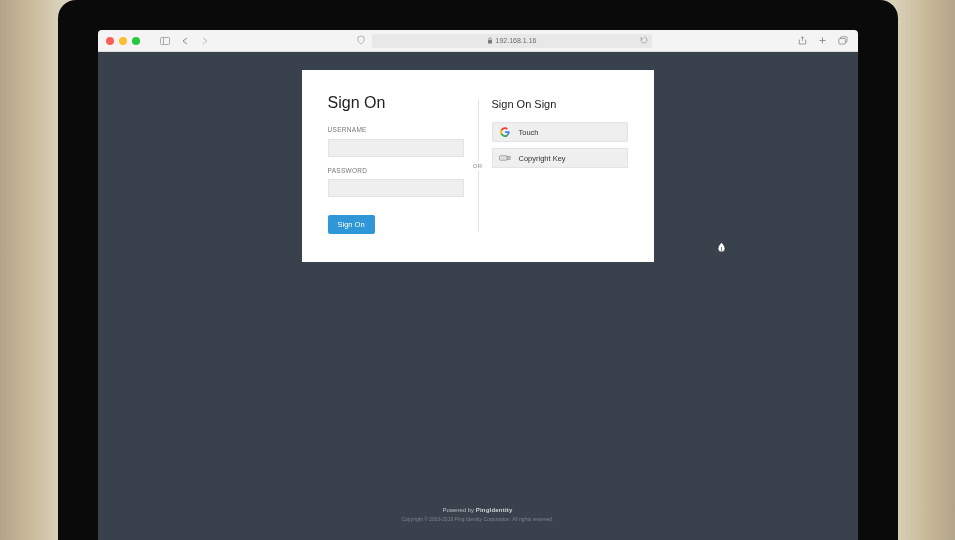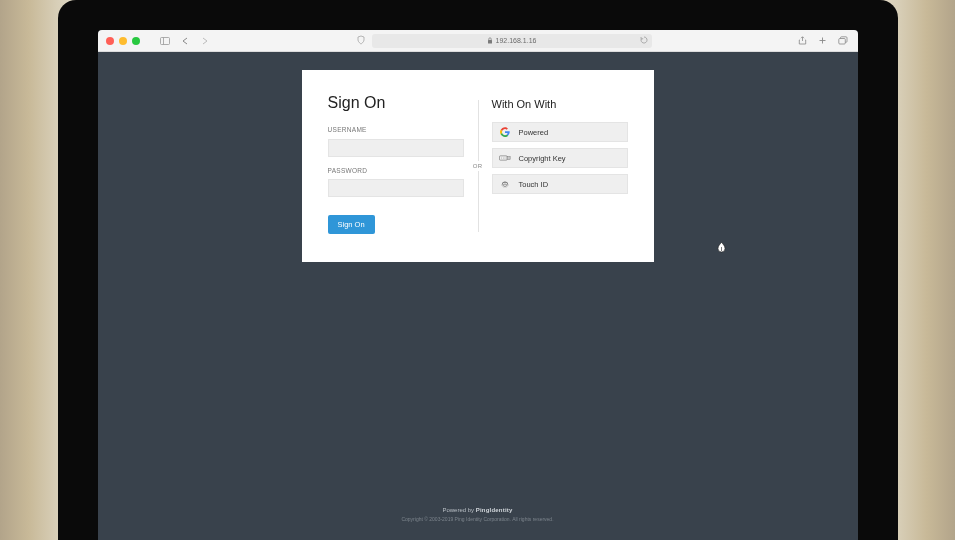--- a/index.html
+++ b/index.html
@@ -123,55 +123,47 @@
           <label class="field-label">PASSWORD</label>
           <input class="field-input" type="password" style="">
 
           <button class="btn-primary">Sign On</button>
         </div>
 
         <div class="divider"></div>
         <div class="divider-or">OR</div>
 
         <div class="right-col" style="position:relative;">
-          <h2 class="sowith">With On With</h2>
+          <h2 class="sowith">Sign On Sign</h2>
 
           <button class="idp-btn">
             <span class="idp-icon">
               <svg width="10" height="10" viewBox="0 0 48 48">
                   <path fill="#EA4335" d="M24 9.5c3.9 0 6.6 1.7 8.1 3.1l5.9-5.8C34.3 3.3 29.7 1 24 1 14.8 1 6.9 6.6 3.3 14.7l6.9 5.4C12 14 17.5 9.5 24 9.5z"></path>
                   <path fill="#4285F4" d="M46.5 24.5c0-1.6-.1-2.8-.4-4.1H24v8.1h12.7c-.5 2.9-2.3 5.7-5.3 7.7l6.8 5.3C42.9 37.6 46.5 31.6 46.5 24.5z"></path>
                   <path fill="#FBBC05" d="M10.2 28.1c-.5-1.4-.8-2.9-.8-4.6s.3-3.2.8-4.6l-6.9-5.4C1.2 17.2 0 20.5 0 24.5s1.2 7.3 3.3 10.9l6.9-5.3z"></path>
                   <path fill="#34A853" d="M24 48c6.5 0 11.9-2.1 15.9-5.8l-6.8-5.3c-1.9 1.3-4.6 2.3-9.1 2.3-6.5 0-12-4.5-13.8-10.6l-6.9 5.3C6.9 41.9 14.8 48 24 48z"></path>
                 </svg>
             </span>
-            <span>Powered</span>
+            <span>Touch</span>
           </button>
 
           <button class="idp-btn">
             <span class="idp-icon">
               <svg width="14" height="8" viewBox="0 0 14 8">
                   <rect x="0.5" y="1.5" width="9" height="5" rx="1" fill="none" stroke="#7a7a7a" stroke-width="0.8"></rect>
                   <rect x="9.5" y="2.5" width="3.5" height="3" fill="#c9c9c9" stroke="#7a7a7a" stroke-width="0.6"></rect>
                   <circle cx="3" cy="4" r="0.5" fill="#7a7a7a"></circle>
                   <circle cx="5" cy="4" r="0.5" fill="#7a7a7a"></circle>
                   <circle cx="7" cy="4" r="0.5" fill="#7a7a7a"></circle>
                 </svg>
             </span>
             <span>Copyright Key</span>
           </button>
 
-          <button class="idp-btn">
-            <span class="idp-icon">
-              <svg width="10" height="10" viewBox="0 0 10 10">
-                  <path d="M2 6 a3 3 0 0 1 6 0 M3 7 a2 2 0 0 1 4 0 M4 8 a1 1 0 0 1 2 0 M2.5 4 a3.5 3.5 0 0 1 5 0" fill="none" stroke="#6b6b6b" stroke-width="0.7" stroke-linecap="round"></path>
-                </svg>
-            </span>
-            <span>Touch ID</span>
-          </button>
 
           <span class="cursor">
             <svg width="9" height="12" viewBox="0 0 9 12">
                 <path d="M4.5 0.5 C3 2 1 4 1 6.5 a3.5 3.5 0 0 0 7 0 C8 4 6 2 4.5 0.5 Z" fill="#fff" stroke="#222" stroke-width="0.6"></path>
                 <line x1="4.5" y1="5" x2="4.5" y2="9" stroke="#222" stroke-width="0.6"></line>
               </svg>
           </span>
         </div>
 
       </div>

